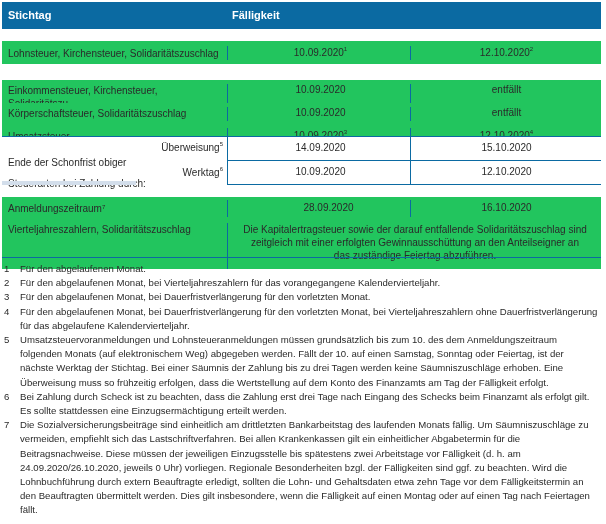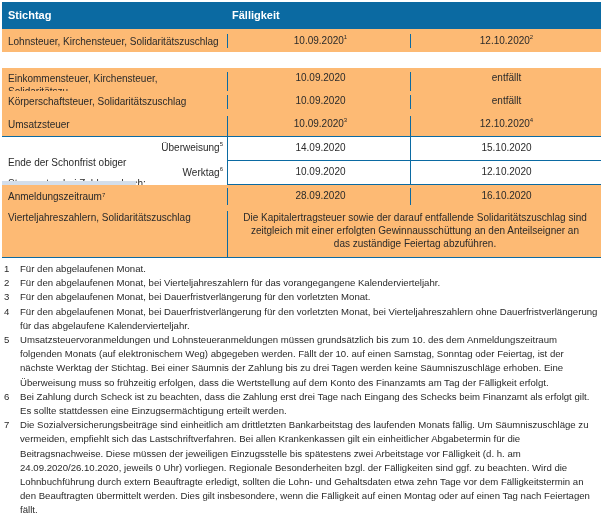--- a/index.html
+++ b/index.html
@@ -4,21 +4,21 @@
 <style>
   html, body { margin: 0; padding: 0; background: #ffffff; }
   body { width: 606px; height: 524px; position: relative; overflow: hidden;
          font-family: "Liberation Sans", "DejaVu Sans", sans-serif; color: #2a2a2a; }
   .tbl { position: absolute; left: 2px; top: 2px; width: 599px; }
   .hdr { position: absolute; left: 0; top: 0; width: 599px; height: 27px; background: #0b6aa2; color: #fff;
          font-weight: bold; font-size: 11px; }
   .hdr .h1 { position: absolute; left: 6px; top: 7px; }
   .hdr .h2 { position: absolute; left: 230px; top: 7px; }
   .row { position: absolute; left: 0; width: 599px; font-size: 10px; }
-  .blue { background: #fdba74; }
+  .blue { background: #22c55e; margin-top: 12px; }
   .white { background: #ffffff; }
   .c1 { position: absolute; left: 6px; top: 6px; line-height: 13px; width: 215px; }
   .c2 { position: absolute; left: 227px; width: 183px; text-align: center; top: 6px; }
   .c3 { position: absolute; left: 410px; width: 189px; text-align: center; top: 6px; }
   .vsep { position: absolute; width: 1px; background: #0b6aa2; }
   sup { font-size: 6px; vertical-align: top; position: relative; top: -1px; }
   .hline { position: absolute; left: 0; width: 599px; height: 1px; background: #0b6aa2; }
   .span23 { position: absolute; left: 227px; width: 372px; text-align: center; top: 6px; line-height: 13px; }
   .notes { position: absolute; left: 4px; top: 262px; width: 596px; font-size: 9.6px; line-height: 14.2px; }
   .note { display: flex; }
@@ -78,21 +78,21 @@
     <div class="c3" style="top:5px;">15.10.2020</div>
     <div class="c2" style="top:29px;">10.09.2020</div>
     <div class="c3" style="top:29px;">12.10.2020</div>
     <div style="position:absolute;left:0;top:44px;width:134px;height:4px;background:#d3deeb;"></div>
   </div>
   <div style="position:absolute;left:225px;top:182px;width:374px;height:1px;background:#0b6aa2;"></div>
 
   <div class="row blue" style="top:183px;height:22px;">
     <div class="c1" style="top:5px;"><span>Anmeldungszeitraum</span><sup>7</sup></div>
     <div class="vsep" style="left:225px;top:3px;height:17px;"></div>
-    <div class="c2" style="top:5px;">28.09.2020</div>
+    <div class="c2" style="top:5px;padding-left:8px;">28.09.2020</div>
     <div class="vsep" style="left:408px;top:3px;height:17px;"></div>
     <div class="c3" style="top:5px;">16.10.2020</div>
   </div>
 
   <div class="row blue" style="top:205px;height:50px;">
     <div class="c1" style="top:4px;">Vierteljahreszahlern, Solidaritätszuschlag</div>
     <div class="vsep" style="left:225px;top:4px;height:46px;"></div>
     <div class="span23" style="top:4px;padding:0 14px;box-sizing:border-box;">Die Kapitalertragsteuer sowie der darauf entfallende Solidaritätszuschlag sind zeitgleich mit einer erfolgten Gewinnausschüttung an den Anteilseigner an das zuständige Feiertag abzuführen.</div>
   </div>
   <div class="hline" style="top:255px;"></div>

